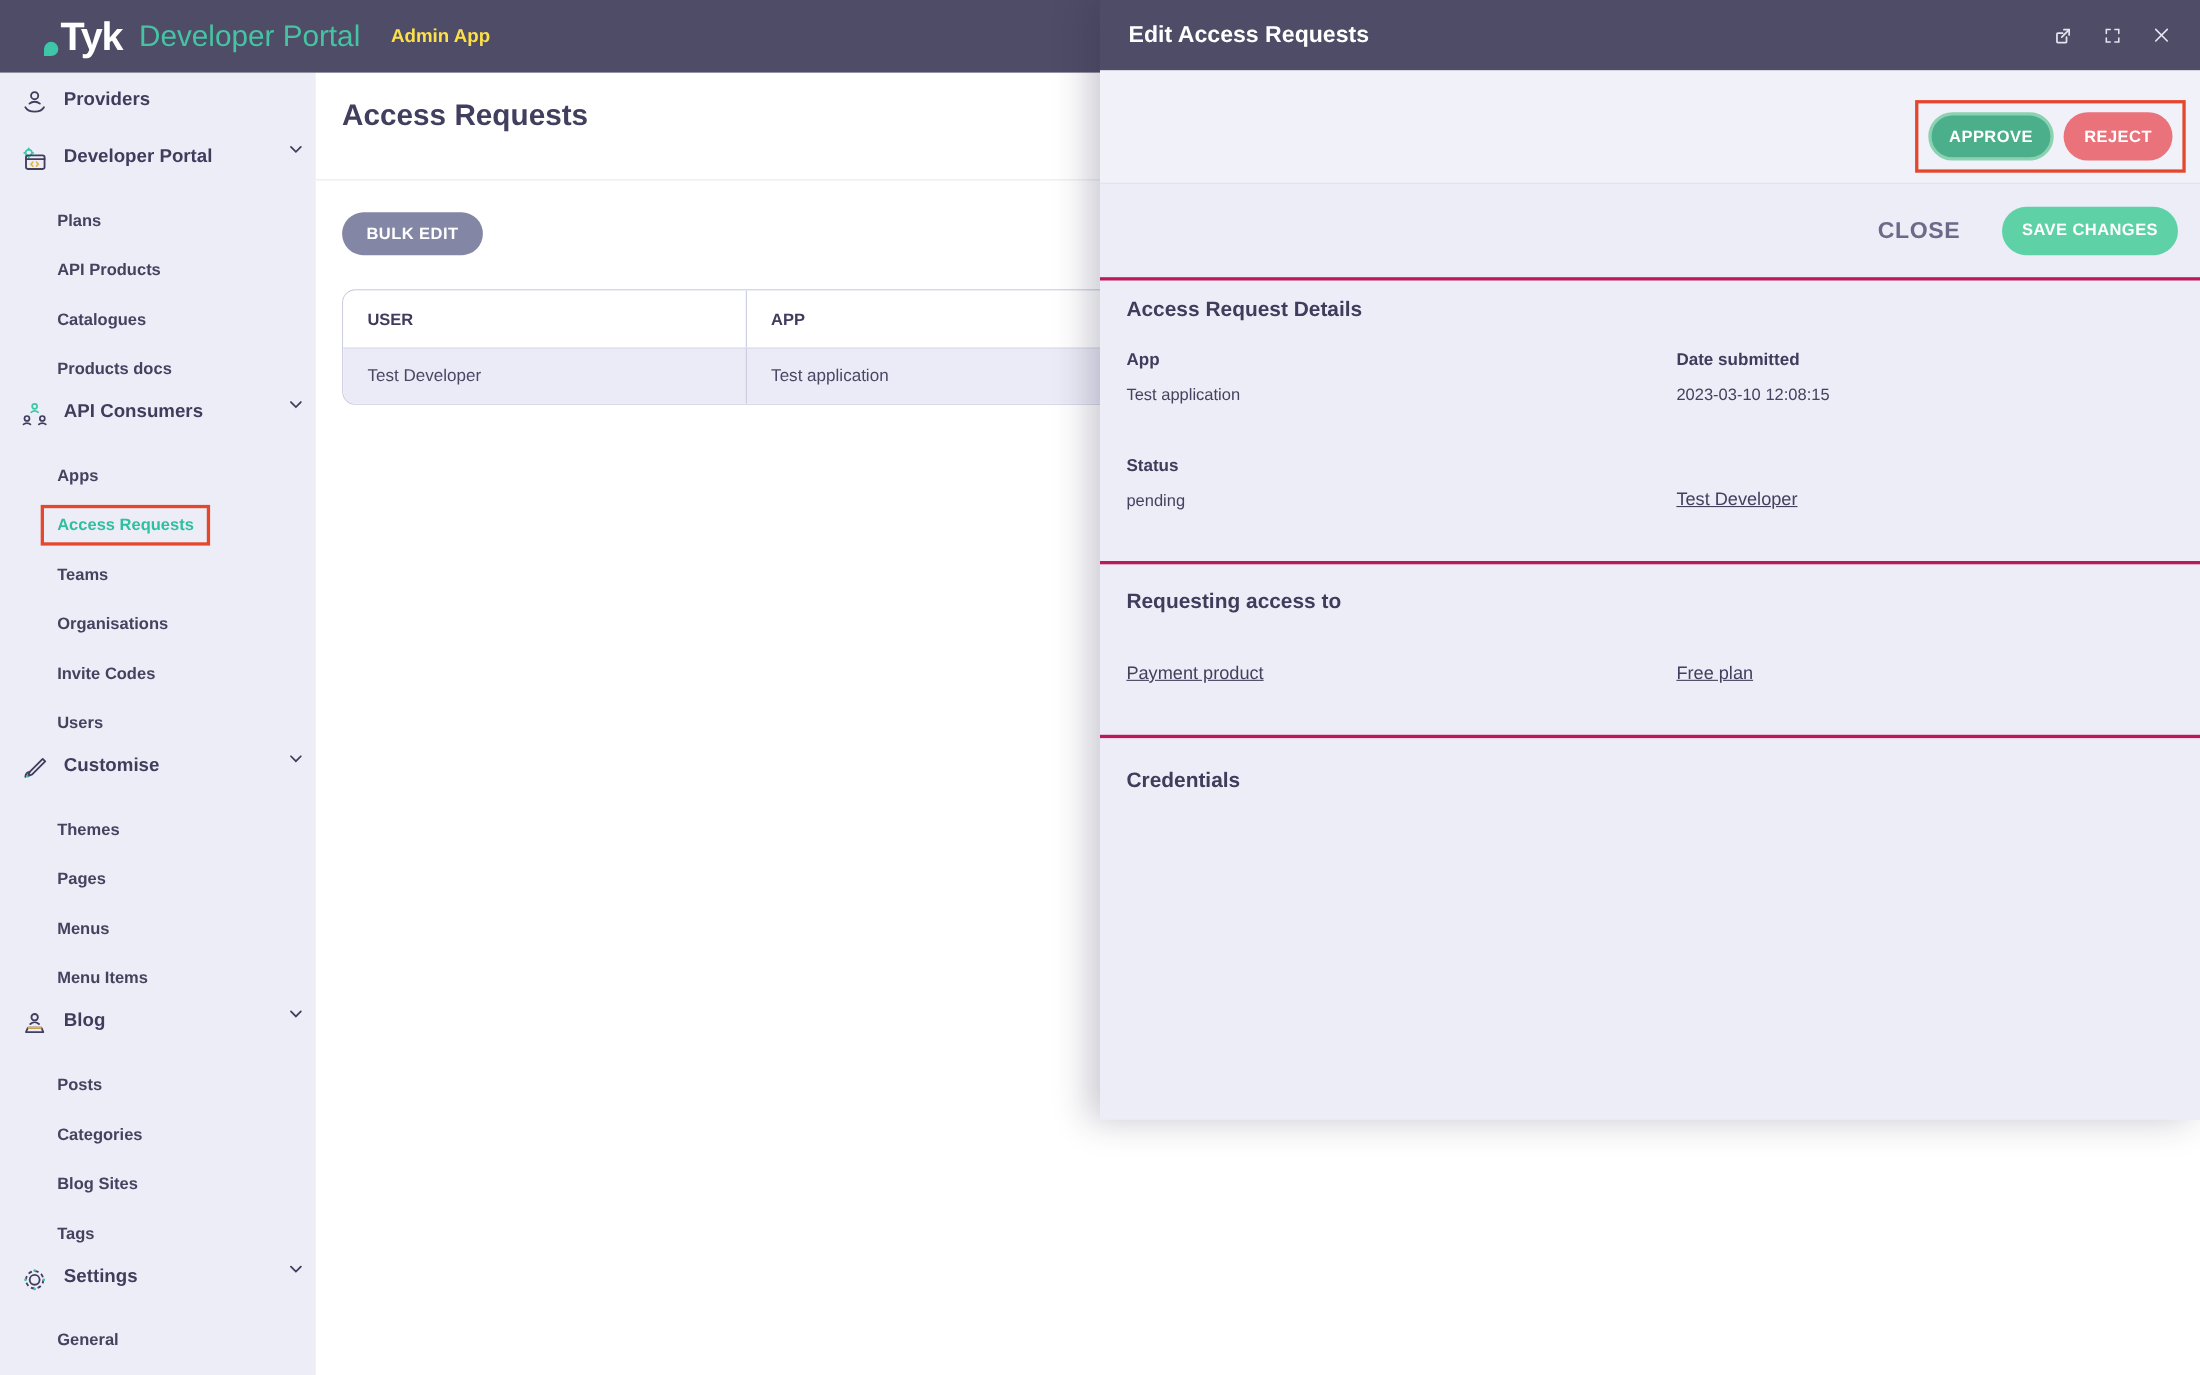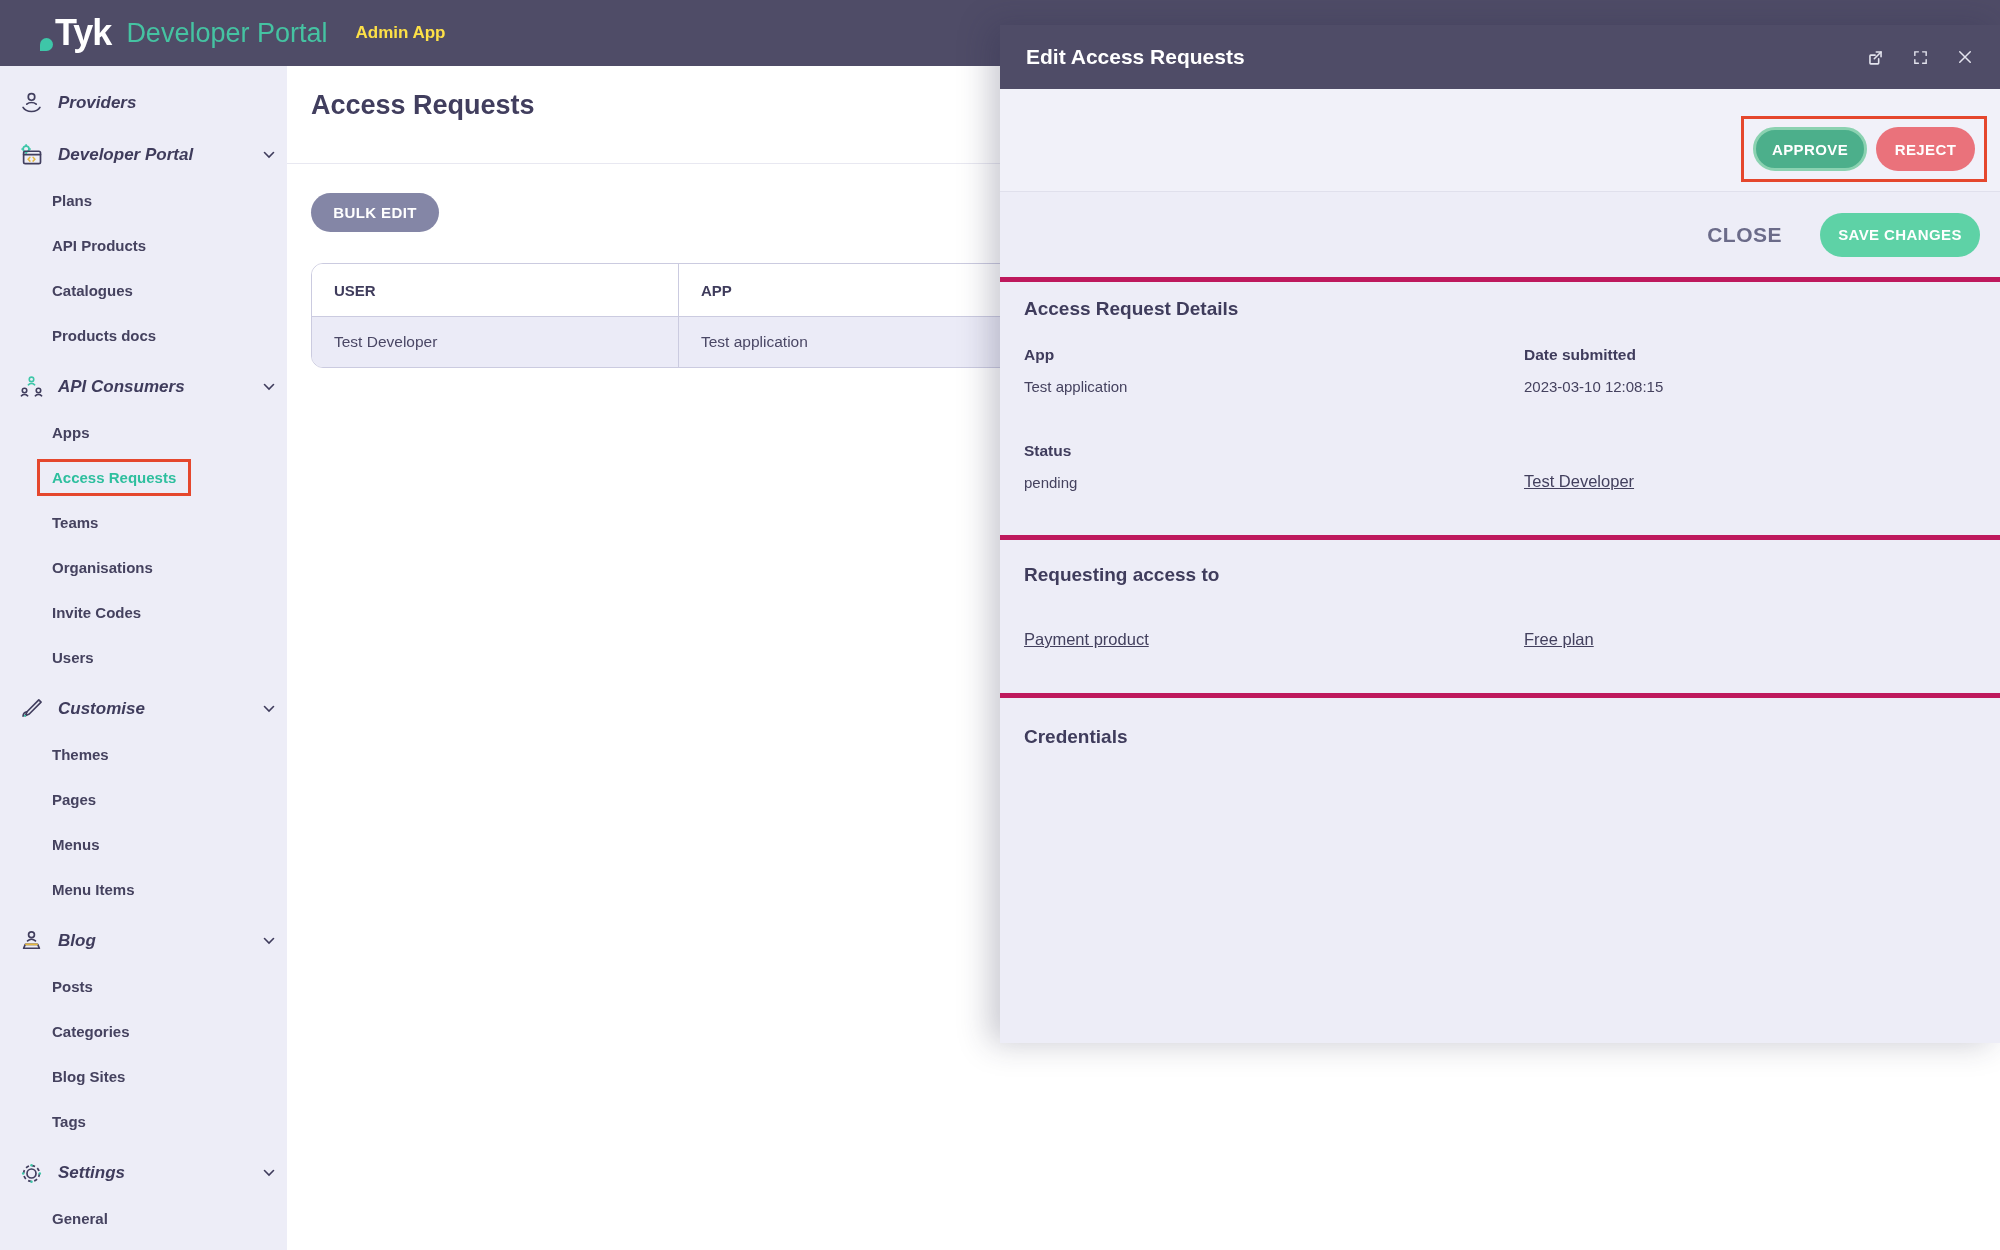--- a/index.html
+++ b/index.html
@@ -26,22 +26,22 @@
   .logo-tyk { font-size:36px; font-weight:700; color:#ffffff; letter-spacing:-1px; line-height:1; }
   .logo-portal { font-size:27px; font-weight:400; color:#45c3a2; margin-left:15px; line-height:1.2; align-self:center; }
   .logo-app { font-size:17px; font-weight:600; color:#fde047; margin-left:28px; align-self:center; }
 
   
   .sidebar {
     position:absolute; top:66px; left:0; width:287px; height:1184px;
     background:#ededf7; padding-top:14px; z-index:2;
   }
   .nav-section {
-    height:46px; display:flex; align-items:center;
-    padding:0 12px 0 18px; gap:13px; margin-top:6px; cursor:pointer;font-style:italic;
+    height:46px; display:flex; 
+    padding:0 12px 0 18px; gap:13px; margin-top:6px; cursor:pointer;
   }
   .nav-section:first-child { margin-top:0; }
   .nav-icon { width:27px; height:27px; display:flex; align-items:center; justify-content:center; color:#413e5e; }
   .nav-icon svg { width:27px; height:27px; }
   .nav-label { font-size:17px; font-weight:700; color:#3f3c5c; }
   .nav-chevron { margin-left:auto; color:#3f3c5c; display:flex; }
   .nav-sub {
     height:45px; display:flex; align-items:center; padding-left:52px;
     font-size:15px; font-weight:600; color:#45425f; cursor:pointer;
   }
@@ -72,21 +72,21 @@
   .tbl-row.data { height:50px; background:#ebebf7; }
   .tbl-cell { display:flex; align-items:center; padding-left:22px; }
   .tbl-cell + .tbl-cell { border-left:1px solid #cbcbe0; }
   .tbl-row.head .tbl-cell { font-size:15px; font-weight:700; color:#3f3c5c; }
   .tbl-row.data .tbl-cell { font-size:15.5px; font-weight:400; color:#4a4765; }
 
   
   .panel {
     position:absolute; top:0; left:1000px; width:1000px; height:1018px;
     background:#ededf7; z-index:10; box-shadow:-10px 0 30px rgba(40,38,70,.25);
-    display:flex; flex-direction:column;margin-top:25px;
+    display:flex; flex-direction:column;
   }
   .panel-header {
     height:64px; background:#4f4c67; display:flex; align-items:center;
     padding:0 26px; flex:0 0 auto;
   }
   .panel-title { font-size:21px; font-weight:600; color:#ffffff; }
   .panel-header-icons { margin-left:auto; display:flex; align-items:center; gap:27px; color:#e4e4ee; }
   .panel-header-icons .hicon { display:flex; cursor:pointer; }
 
   .panel-toolbar1 { height:102px; background:#f1f1f9; position:relative; flex:0 0 auto; }
@@ -100,21 +100,21 @@
   .btn-reject  { width:99px;  height:44px; background:#ea727b; }
   .btn-save    { width:160px; height:44px; background:#5ed2a6; }
 
   .panel-toolbar2 {
     height:86px; background:#ededf7; border-top:1px solid #e0e0ec;
     display:flex; align-items:center; justify-content:flex-end;
     padding-right:20px; gap:38px; flex:0 0 auto;
   }
   .close-link { font-size:21px; font-weight:700; letter-spacing:.5px; color:#6b6b89; cursor:pointer; }
 
-  .panel-section { border-top:5px solid #be185d; padding:16px 24px 0; flex:0 0 auto; }
+  .panel-section { border-top:3px solid #be185d; padding:16px 24px 0; flex:0 0 auto; }
   .sec-heading { font-size:19px; font-weight:600; color:#3f3c5c; }
   .detail-grid { display:grid; grid-template-columns:500px 1fr; margin-top:26px; }
   .d-label { font-size:15.5px; font-weight:700; color:#3f3c5c; margin-bottom:14px; }
   .d-value { font-size:15px; font-weight:400; color:#45425f; }
   .row-gap { margin-top:47px; }
   .d-link { font-size:16.5px; color:#43405e; text-decoration:underline; cursor:pointer; }
 
   .sec-details    { min-height:258px; }
   .sec-requesting { min-height:158px; padding-top:24px; }
   .sec-requesting .links-grid { display:grid; grid-template-columns:500px 1fr; margin-top:44px; }

